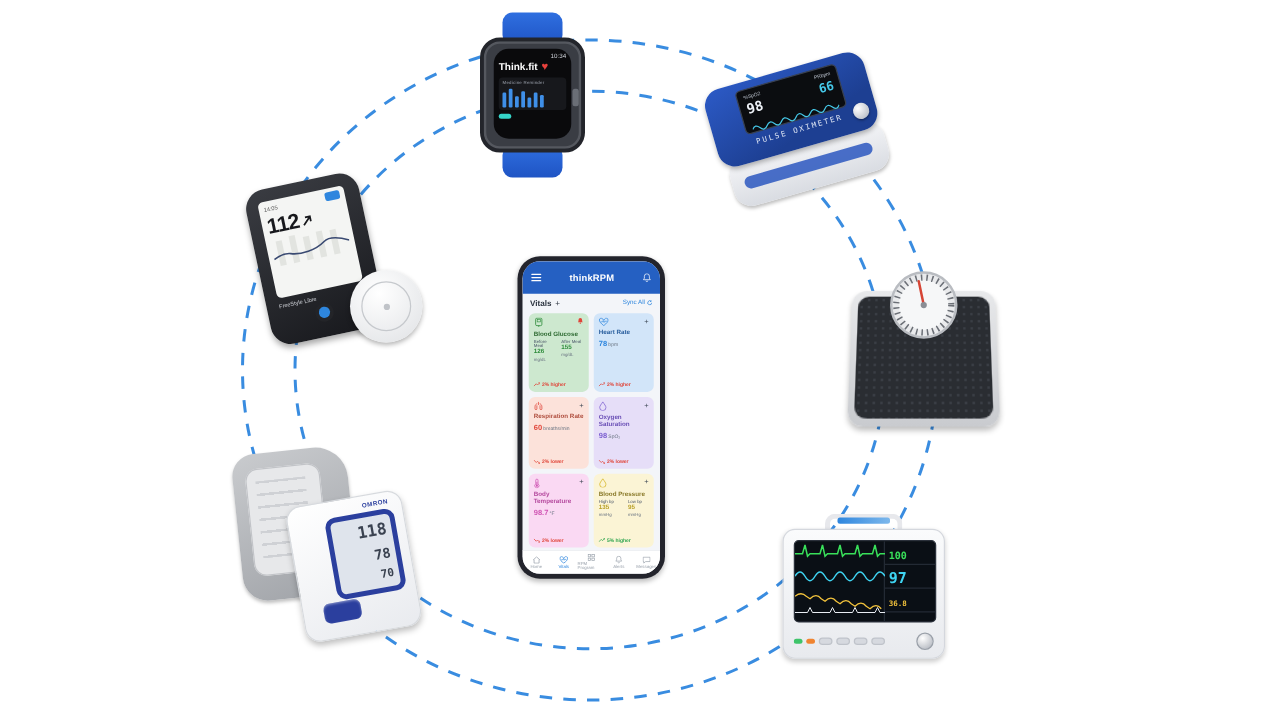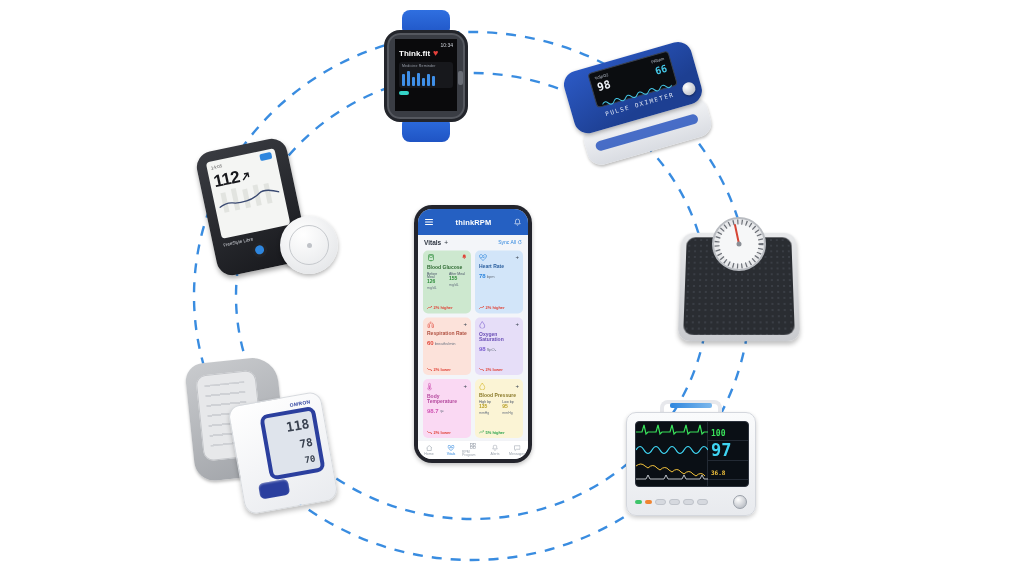--- a/index.html
+++ b/index.html
@@ -13,21 +13,21 @@
   
   .dev { position:absolute; z-index:2; }
 
   
   .watch { left:378px; top:10px; width:96px; height:132px; }
   .w-strap { position:absolute; left:24px; width:48px; height:26px; background:linear-gradient(180deg,#2f6fe0,#1f54c4); border-radius:8px; }
   .w-strap.top { top:0; }
   .w-strap.bot { bottom:0; }
   .w-case { position:absolute; left:6px; top:20px; width:84px; height:92px; background:#3a3d44; border:3px solid #23252b; border-radius:16px; box-shadow:inset 0 0 0 2px #55585f; }
   .w-crown { position:absolute; right:2px; top:38px; width:5px; height:14px; background:#6a6e76; border-radius:2px; }
-  .w-screen { position:absolute; left:8px; top:6px; width:62px; height:72px; background:#0a0a0c; border-radius:0; overflow:hidden; padding:3px 4px; }
+  .w-screen { position:absolute; left:8px; top:6px; width:62px; height:72px; background:#0a0a0c; border-radius:12px; overflow:hidden; padding:3px 4px; }
   .w-time { text-align:right; font-size:5px; color:#cfd3da; }
   .w-app { display:flex; align-items:center; gap:3px; color:#ffffff; font-size:8px; font-weight:bold; margin-top:1px; }
   .w-heart { color:#e8413c; font-size:9px; line-height:1; }
   .w-panel { margin-top:4px; background:#17181c; border-radius:3px; padding:2px 3px; }
   .w-panel-title { font-size:3.5px; color:#9aa0ab; letter-spacing:.2px; }
   .w-bars { display:flex; align-items:flex-end; gap:2px; height:16px; margin-top:2px; }
   .w-bars i { width:3px; background:#3f8fe8; border-radius:1px; display:block; }
   .w-pill { width:10px; height:4px; background:#35d4c8; border-radius:2px; margin-top:3px; }
 
   
@@ -45,31 +45,31 @@
   .oxi-btn { position:absolute; right:6px; top:42px; width:13px; height:13px; border-radius:50%; background:radial-gradient(circle at 35% 30%,#ffffff,#aab0ba); box-shadow:0 1px 2px rgba(0,0,0,.4); }
 
   
   .scale { left:680px; top:230px; width:118px; height:110px; }
   .scale-base { position:absolute; inset:0; background:linear-gradient(180deg,#e8e9eb,#c9cbcf); border-radius:12px; transform:perspective(260px) rotateX(10deg); box-shadow:0 3px 4px rgba(0,0,0,.25); }
   .scale-top { position:absolute; left:5px; top:5px; right:5px; bottom:6px; background:#2a2d32; border-radius:9px;
     background-image:radial-gradient(#3a3e45 1px, transparent 1.2px); background-size:6px 6px; }
   .scale-dial { position:absolute; left:50%; top:-14px; transform:translateX(-50%); }
 
   
-  .pmon { left:626px; top:400px; width:124px; height:128px; }
+  .pmon { left:626px; top:411px; width:124px; height:128px; }
   .pm-handle { position:absolute; left:34px; top:0; width:62px; height:16px; border:4px solid #e7e8ec; border-bottom:none; border-radius:8px 8px 0 0; }
   .pm-label { position:absolute; left:44px; top:3px; width:42px; height:5px; background:linear-gradient(90deg,#2e86de,#7db8ec); border-radius:2px; }
   .pm-body { position:absolute; left:0; top:12px; width:130px; height:104px; background:linear-gradient(180deg,#fafbfc,#e8eaee); border:1px solid #d4d7dd; border-radius:10px; box-shadow:0 2px 4px rgba(0,0,0,.2); }
   .pm-screen { position:absolute; left:8px; top:8px; width:114px; height:66px; background:#0a0f15; border-radius:4px; border:1px solid #2b313b; display:flex; overflow:hidden; }
   .pm-waves { width:72px; height:100%; position:relative; border-right:1px solid #232a34; }
   .pm-side { flex:1; display:flex; flex-direction:column; font-family:"DejaVu Sans Mono", monospace; }
   .pm-side > div { flex:1; border-bottom:1px solid #232a34; padding:1px 3px; line-height:1; }
   .pm-side > div:last-child { border-bottom:none; }
   .pm-hr { color:#39e05a; font-size:8px; font-weight:bold; }
-  .pm-spo2 { color:#3fd4f2; font-size:17px; font-weight:bold; }
+  .pm-spo2 { color:#3fd4f2; font-size:12px; font-weight:bold; }
   .pm-temp { color:#f2c23c; font-size:6px; font-weight:bold; }
   .pm-controls { position:absolute; left:8px; bottom:6px; right:8px; height:14px; display:flex; align-items:center; gap:3px; }
   .pm-led { width:7px; height:4px; border-radius:2px; }
   .pm-btn { width:11px; height:6px; background:#d6d9df; border:1px solid #bfc3ca; border-radius:3px; }
   .pm-knob { margin-left:auto; width:14px; height:14px; border-radius:50%; background:radial-gradient(circle at 35% 30%,#ffffff,#a9aeb7); border:1px solid #9aa0a9; }
 
   
   .bpm { left:184px; top:358px; width:150px; height:154px; }
   .bp-cuff { position:absolute; left:6px; top:2px; width:92px; height:118px; background:linear-gradient(160deg,#c9cbce,#9fa2a7); border-radius:18px 26px 20px 20px; transform:rotate(-6deg); box-shadow:0 2px 3px rgba(0,0,0,.25); }
   .bp-cuff::before { content:""; position:absolute; left:10px; top:12px; width:60px; height:86px; background:#e7e8ea; border-radius:10px; box-shadow:inset 0 0 0 1px #c2c4c8; }

